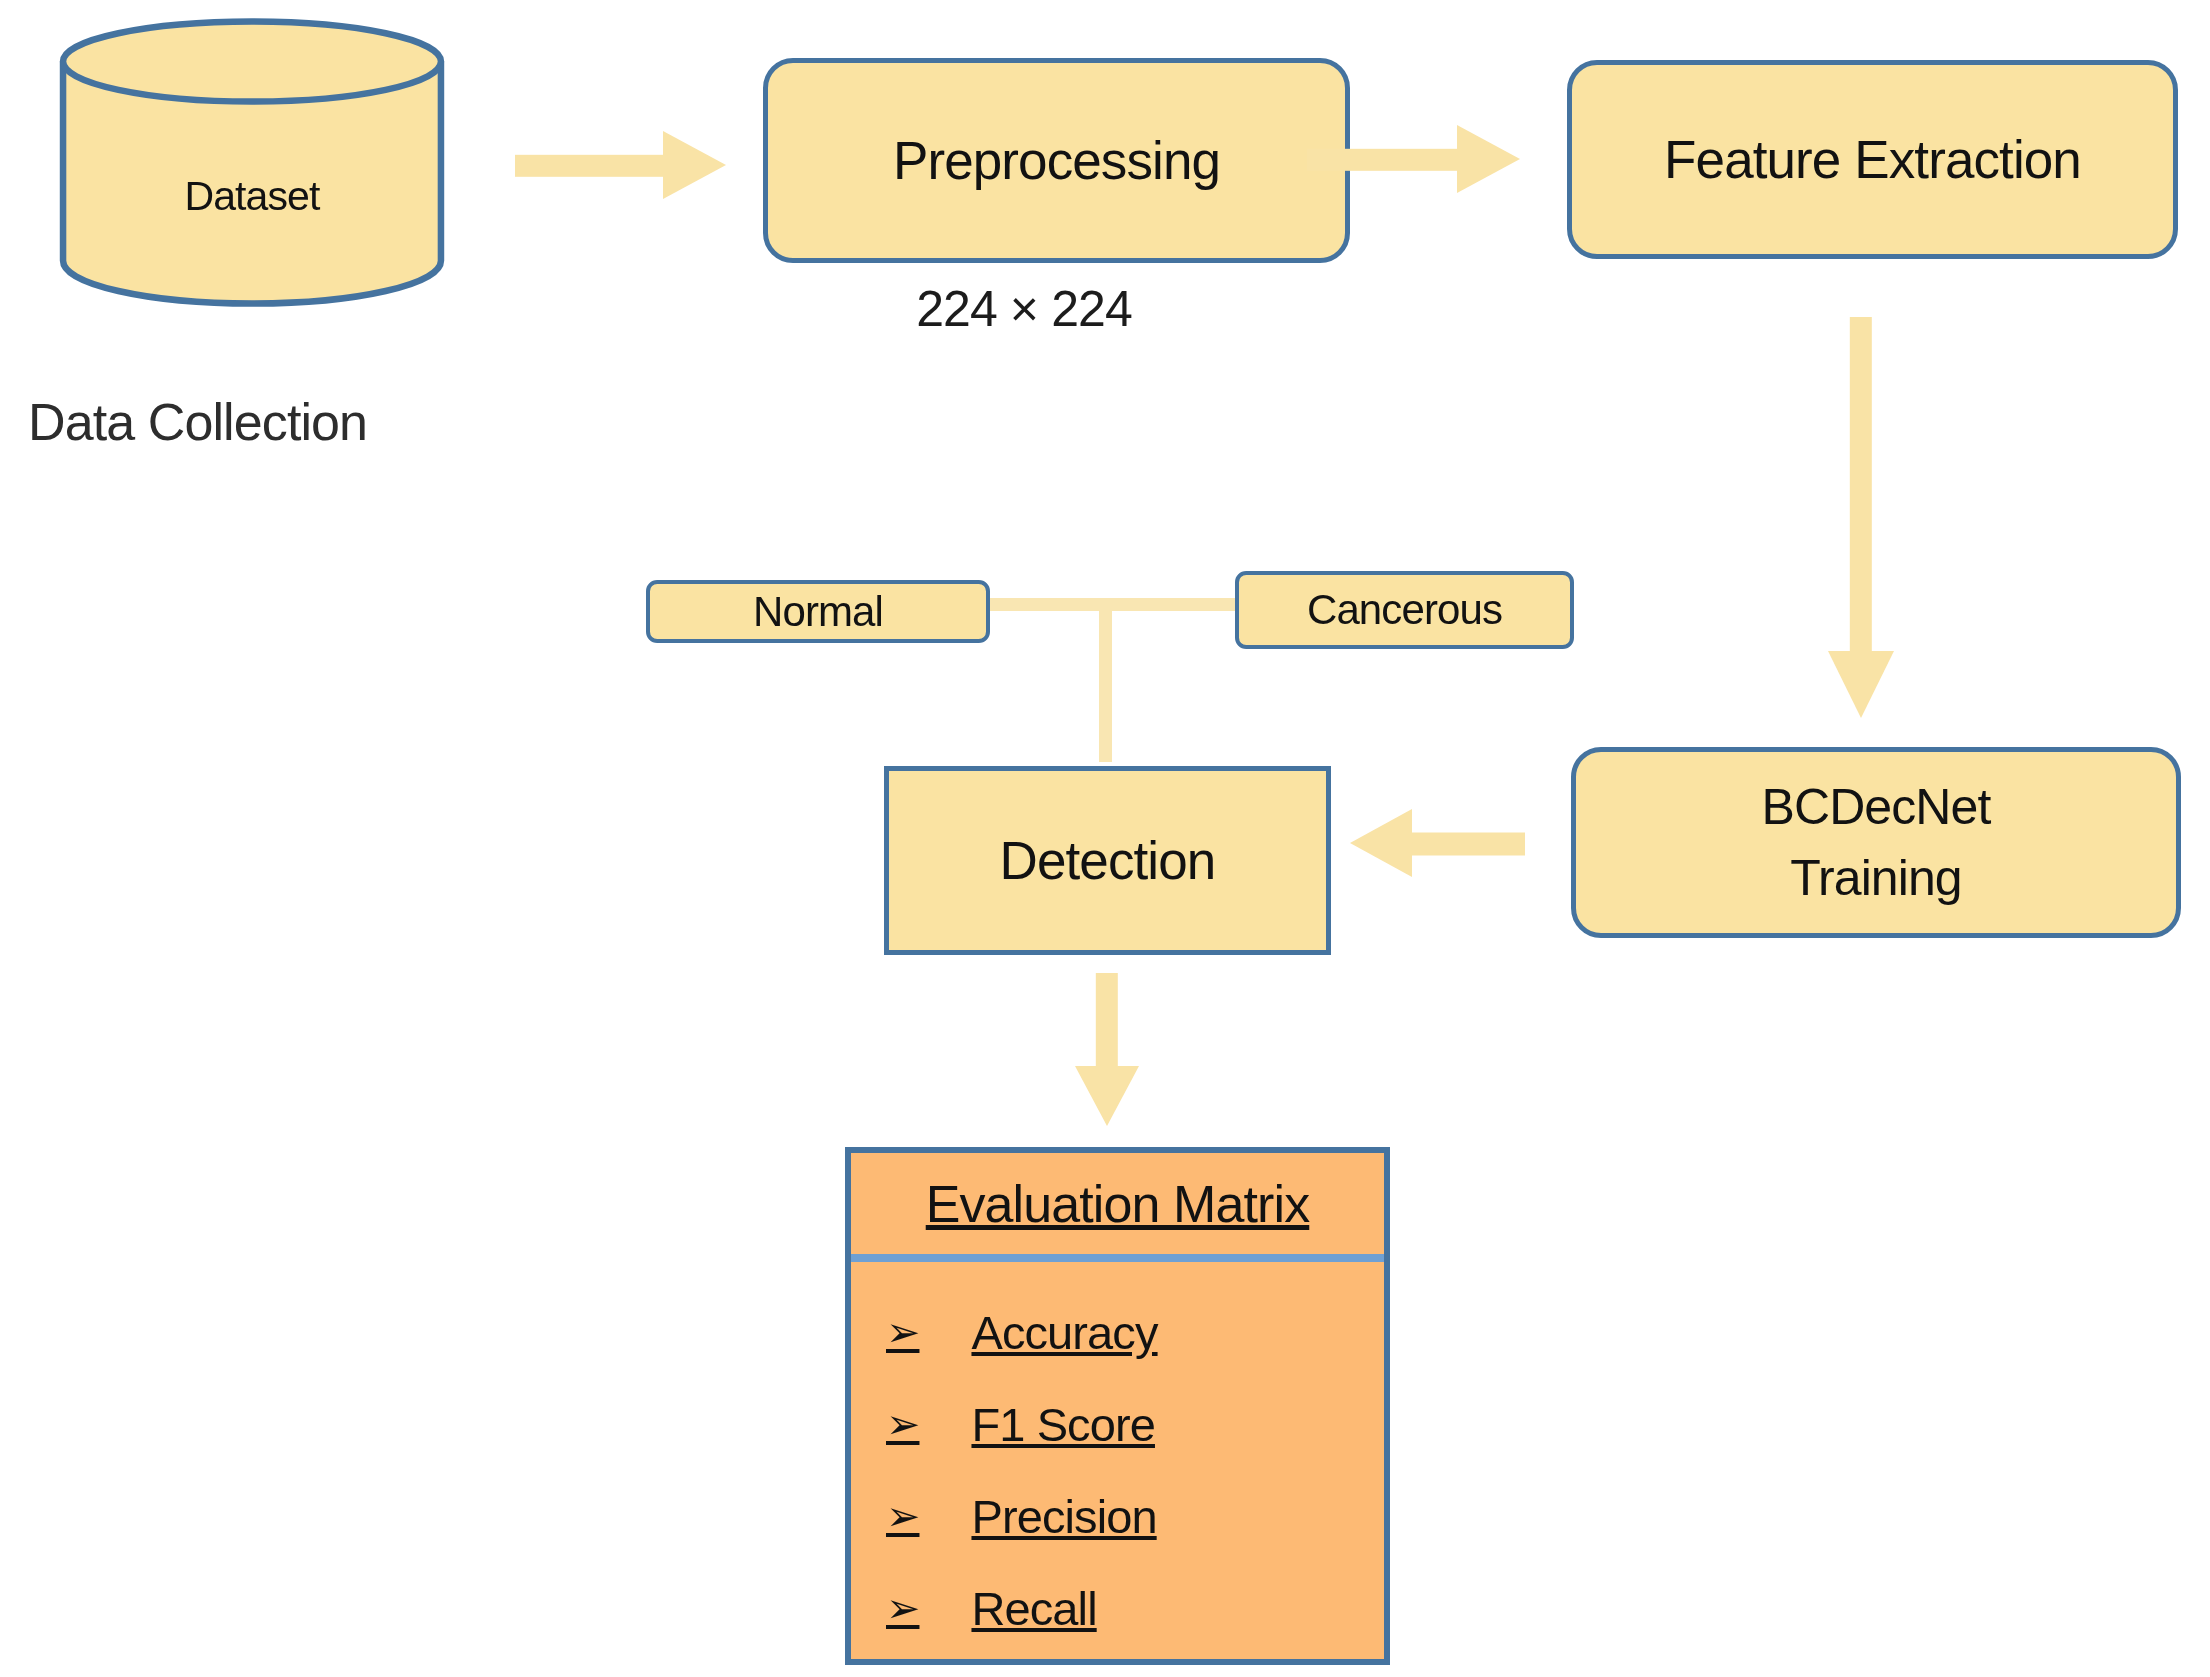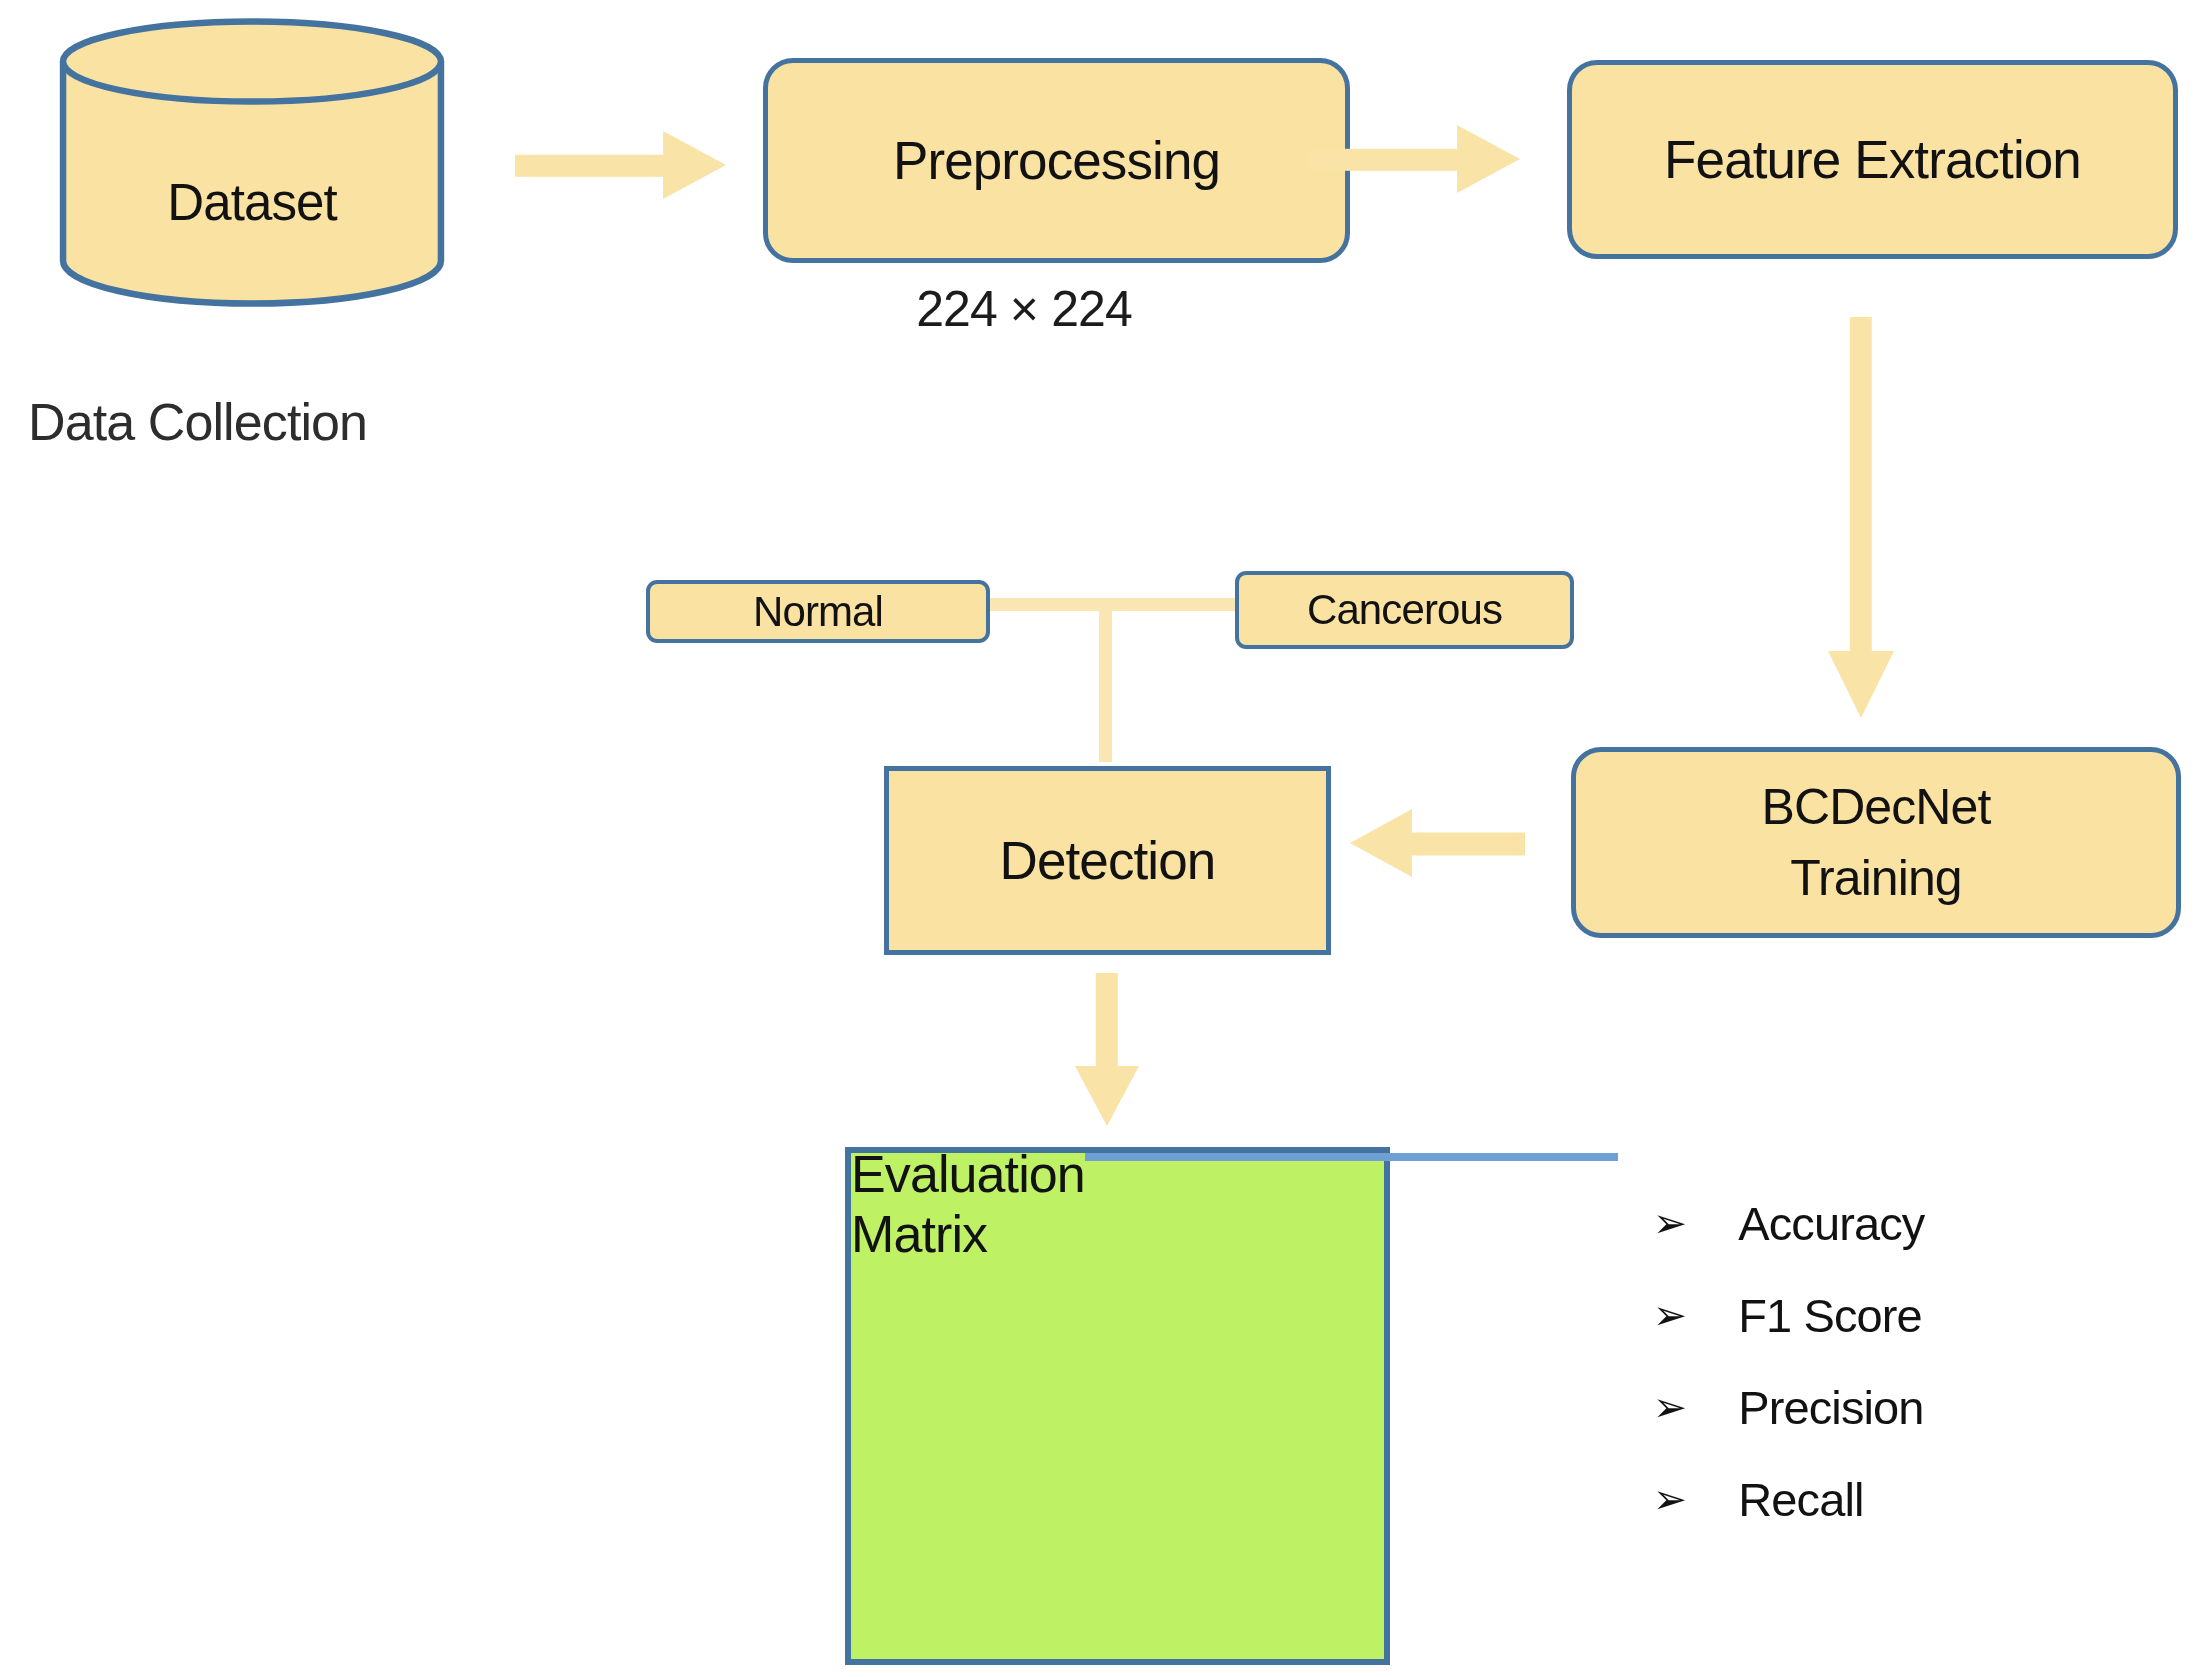--- a/index.html
+++ b/index.html
@@ -28,21 +28,21 @@
   .pill     { border-radius:11.2px; }
   .fs-lg    { font-size:53px; }
   .fs-md    { font-size:50px; }
   .fs-sm    { font-size:42px; }
 
   
   .cylinder-node { position:absolute; left:56px; top:15px; width:392px; height:296px; }
   .cylinder-node svg { position:absolute; left:0; top:0; }
   .cylinder-node .node-label {
     position:absolute; left:0; top:158px; width:100%;
-    text-align:center; font-size:51px;
+    text-align:center; font-size:41px;
   }
 
   .caption {
     position:absolute; left:28px; top:392px;
     font-size:52px; color:#2d2d2d; letter-spacing:-0.9px;
   }
   .size-note {
     position:absolute; left:856px; top:280px; width:336px;
     text-align:center; font-size:50px; color:#1c1c1c; letter-spacing:-0.9px;
   }
@@ -60,22 +60,22 @@
 
   .a-down .shaft { top:0; left:50%; transform:translateX(-50%); width:22.4px; }
   .a-down .head  { bottom:0; left:0; border-left:33px solid transparent; border-right:33px solid transparent; border-top:67px solid #F9E3A6; }
 
   
   .connector { position:absolute; background:#F9E6B2; }
 
   
   .eval-box {
     position:absolute; left:845px; top:1147px; width:545px; height:518px;
-    background:#bef264; border:6.5px solid #45739F; box-sizing:border-box;
-    display:flex; 
+    background:#fdba74; border:6.5px solid #45739F; box-sizing:border-box;
+    display:flex; flex-direction:column;text-decoration:underline;
   }
   .eval-header {
     height:101px; display:flex; align-items:center; justify-content:center;
     font-size:52px; letter-spacing:-0.9px;
   }
   .eval-divider { height:7.5px; background:#6FA0D3; width:100%; flex:0 0 auto; }
   .eval-list {
     list-style:none; margin:0; padding:43px 0 0 35px;
     display:flex; flex-direction:column; gap:37px;
   }

